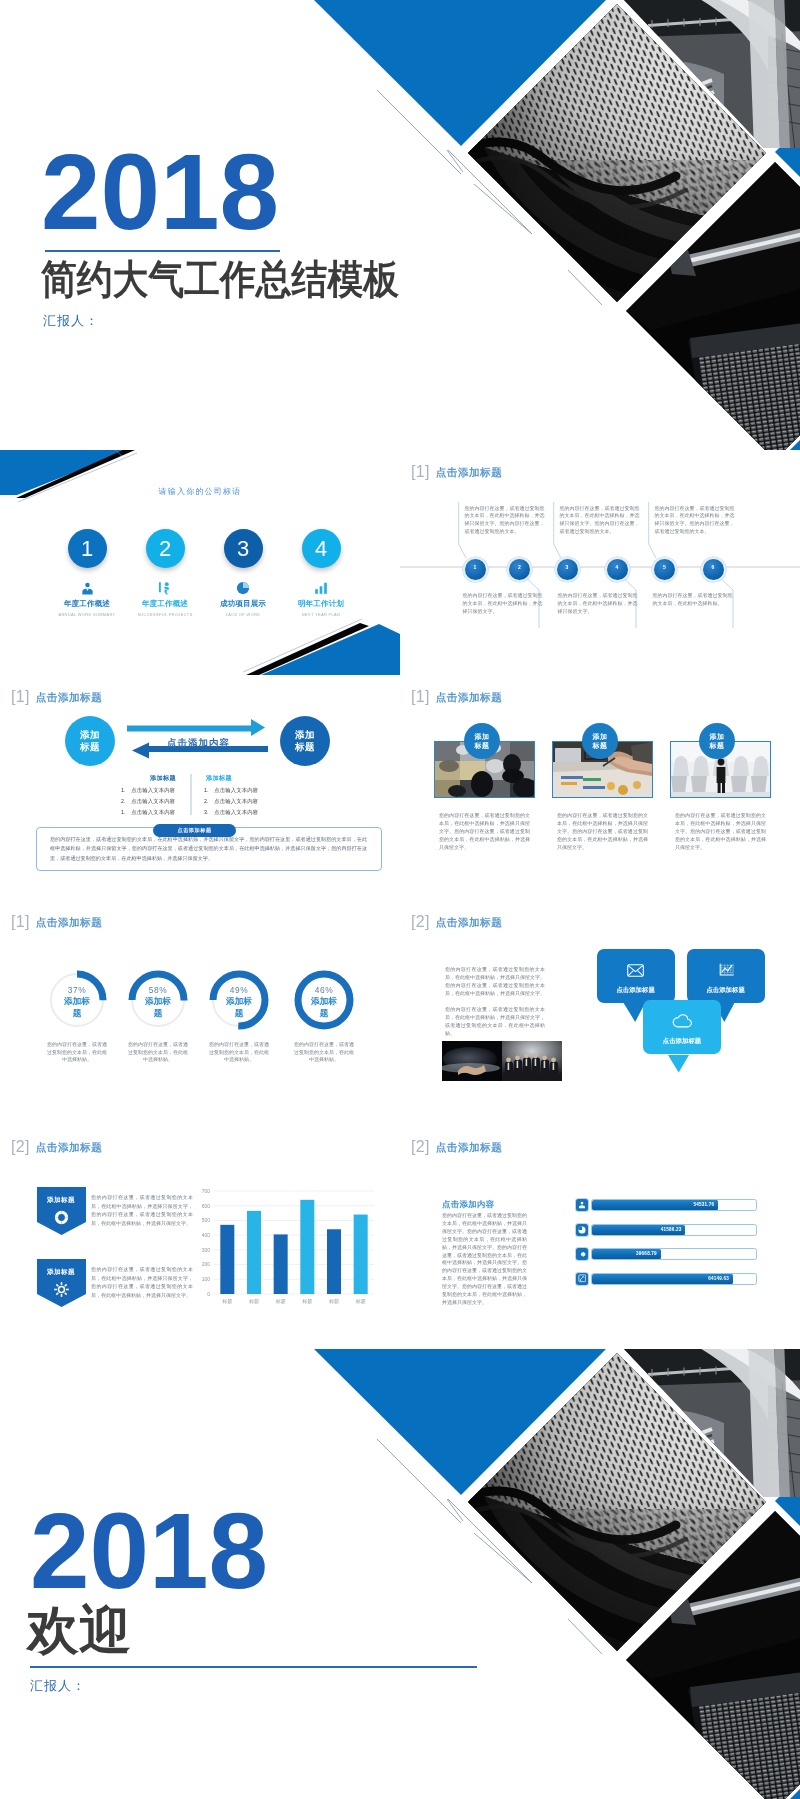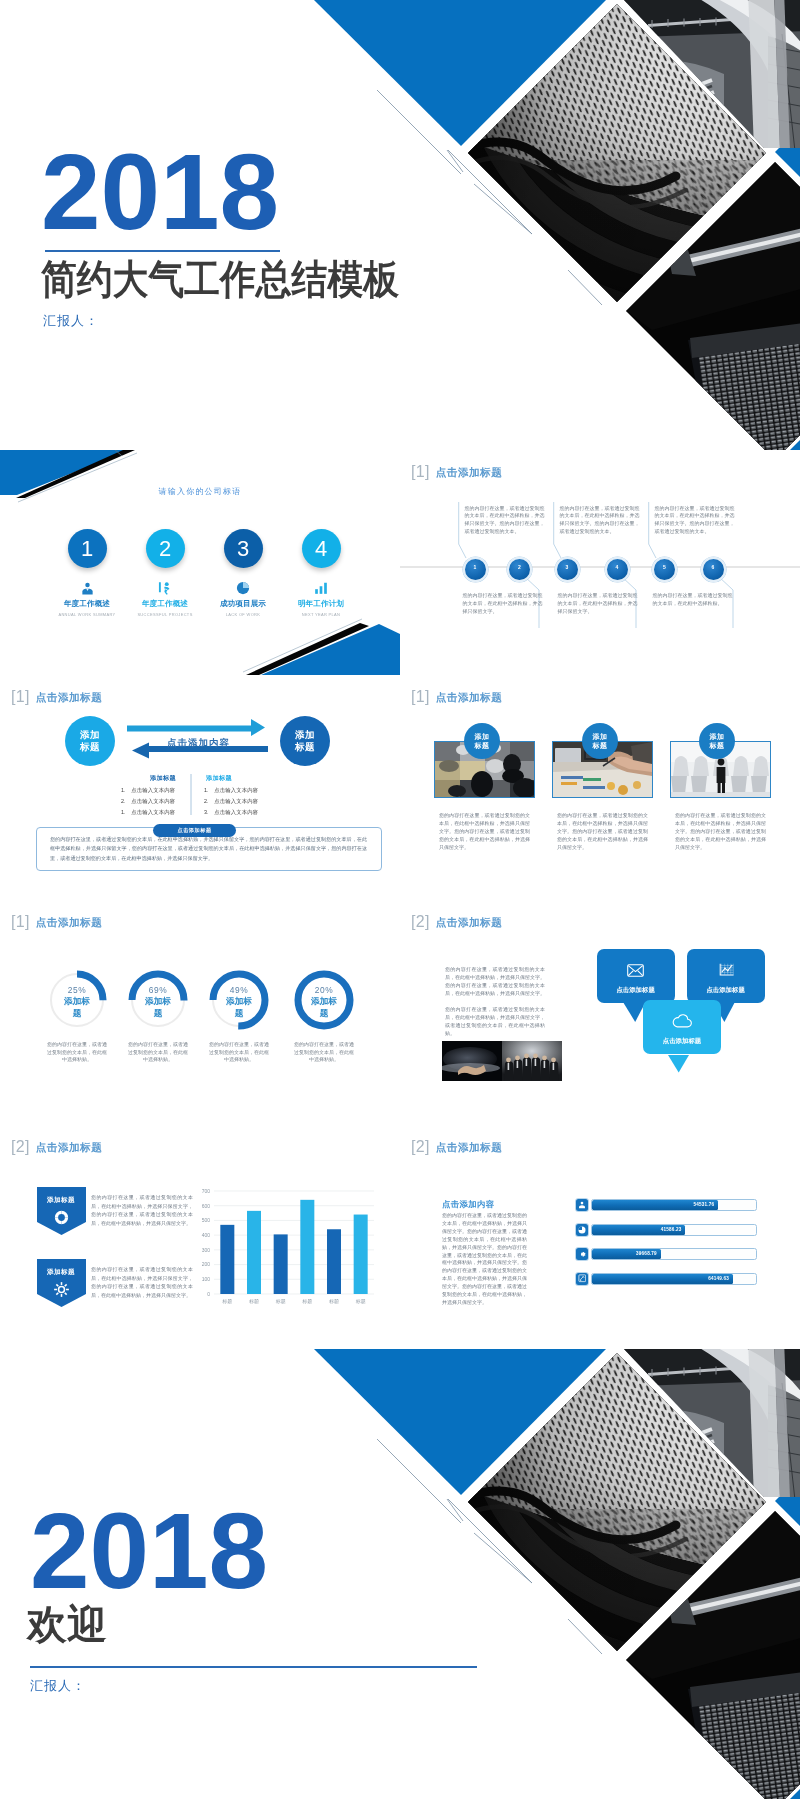--- a/index.html
+++ b/index.html
@@ -13,21 +13,21 @@
   
   .cov-svg{position:absolute;inset:0;}
   .cov-year{position:absolute;left:29px;top:139px;font-size:107px;font-weight:700;
             color:#1d5fb4;letter-spacing:0px;line-height:1;font-family:"Liberation Sans",sans-serif;}
   .cov-rule{position:absolute;left:33px;top:250px;width:235px;height:1.6px;background:#2a6ab5;}
   .cov-title{position:absolute;left:29px;top:257px;font-size:40px;font-weight:700;color:#3b3b3b;
              letter-spacing:0px;line-height:1.1;transform:scaleX(0.895);transform-origin:left top;}
   .cov-by{position:absolute;left:31px;top:312px;font-size:13px;color:#2a6ab5;letter-spacing:1px;}
   .cls-year{position:absolute;left:18px;top:149px;font-size:107px;font-weight:700;
             color:#1d5fb4;letter-spacing:0px;line-height:1;}
-  .cls-title{position:absolute;left:15px;top:253px;font-size:40px;font-weight:700;color:#3b3b3b;line-height:1.1;}
+  .cls-title{position:absolute;left:15px;top:253px;font-size:52px;font-weight:700;color:#3b3b3b;line-height:1.1;}
   .cls-rule{position:absolute;left:18px;top:317px;width:447px;height:1.5px;background:#2a6ab5;}
   .cls-by{position:absolute;left:18px;top:328px;font-size:13px;color:#2a6ab5;letter-spacing:1px;}
   
   .sh{position:absolute;left:11px;top:13px;display:flex;align-items:center;height:18px;}
   .sh-br{font-size:16px;color:#a8b5c0;font-weight:400;line-height:1;letter-spacing:0.3px;
          font-family:"Liberation Sans",sans-serif;}
   .sh-t{font-size:10.6px;color:#5a9acf;font-weight:700;margin-left:6px;letter-spacing:0.5px;line-height:1;}
 
   
   .pb-h{position:absolute;font-size:8.4px;font-weight:700;color:#3f93d4;letter-spacing:0.4px;}
@@ -558,50 +558,50 @@
   <div class="slide half" style="left:0;top:900px">
     <div class="sh">
       <span class="sh-br">[1]</span>
       <span class="sh-t">点击添加标题</span>
     </div>
     <div class="dn-wrap" style="left:45px;top:68px">
       <svg width="64" height="64" viewBox="0 0 64 64">
         <circle cx="32" cy="32" r="26" fill="none" stroke="#ececec" stroke-width="2"></circle>
         <circle cx="32" cy="32" r="26" fill="none" stroke="#1a6fbd" stroke-width="7" stroke-dasharray="40.84 163.36" transform="rotate(-90 32 32)"></circle>
       </svg>
-      <div class="dn-pct">25%</div>
+      <div class="dn-pct">37%</div>
       <div class="dn-lbl">添加标题</div>
     </div>
     <div class="dn-txt" style="left:46px;top:141px">您的内容打在这里，或者通过复制您的文本后，在此框中选择粘贴。</div>
 
     <div class="dn-wrap" style="left:126px;top:68px">
       <svg width="64" height="64" viewBox="0 0 64 64">
         <circle cx="32" cy="32" r="26" fill="none" stroke="#ececec" stroke-width="2"></circle>
         <circle cx="32" cy="32" r="26" fill="none" stroke="#1a6fbd" stroke-width="7" stroke-dasharray="81.68 163.36" transform="rotate(-180 32 32)"></circle>
       </svg>
-      <div class="dn-pct">69%</div>
+      <div class="dn-pct">58%</div>
       <div class="dn-lbl">添加标题</div>
     </div>
     <div class="dn-txt" style="left:127px;top:141px">您的内容打在这里，或者通过复制您的文本后，在此框中选择粘贴。</div>
 
     <div class="dn-wrap" style="left:207px;top:68px">
       <svg width="64" height="64" viewBox="0 0 64 64">
         <circle cx="32" cy="32" r="26" fill="none" stroke="#ececec" stroke-width="2"></circle>
         <circle cx="32" cy="32" r="26" fill="none" stroke="#1a6fbd" stroke-width="7" stroke-dasharray="122.52 163.36" transform="rotate(-180 32 32)"></circle>
       </svg>
       <div class="dn-pct">49%</div>
       <div class="dn-lbl">添加标题</div>
     </div>
     <div class="dn-txt" style="left:208px;top:141px">您的内容打在这里，或者通过复制您的文本后，在此框中选择粘贴。</div>
 
     <div class="dn-wrap" style="left:292px;top:68px">
       <svg width="64" height="64" viewBox="0 0 64 64">
         <circle cx="32" cy="32" r="26" fill="none" stroke="#1a6fbd" stroke-width="7"></circle>
       </svg>
-      <div class="dn-pct">20%</div>
+      <div class="dn-pct">46%</div>
       <div class="dn-lbl">添加标题</div>
     </div>
     <div class="dn-txt" style="left:293px;top:141px">您的内容打在这里，或者通过复制您的文本后，在此框中选择粘贴。</div>
   </div>
 
   <div class="slide half" style="left:400px;top:900px">
     <div class="sh">
       <span class="sh-br">[2]</span>
       <span class="sh-t">点击添加标题</span>
     </div>

